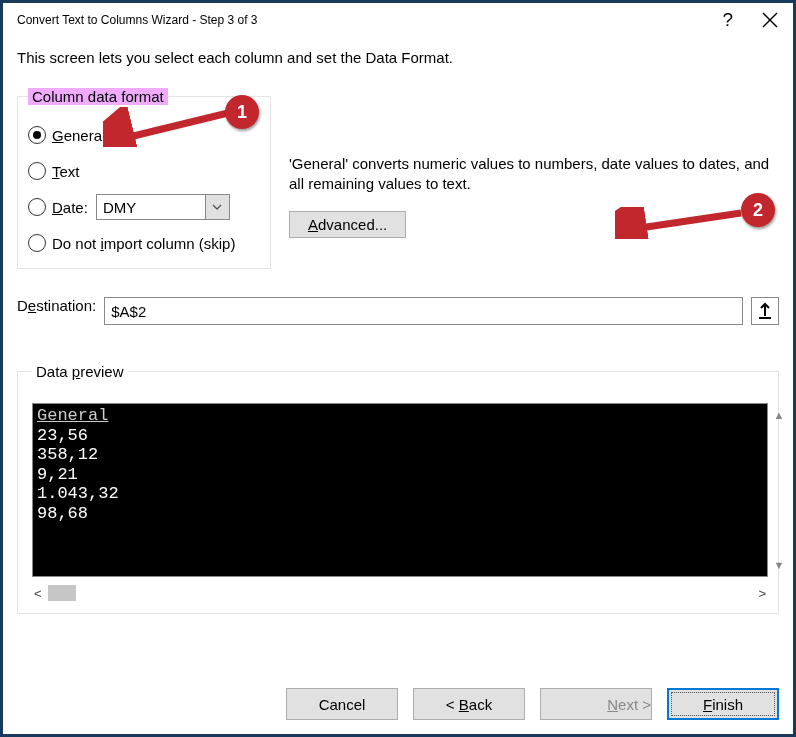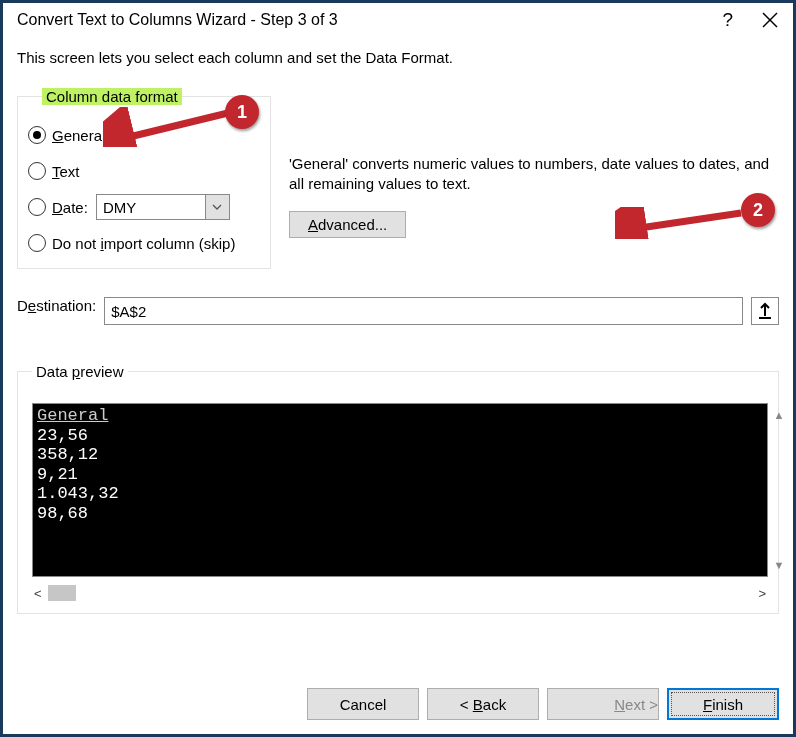--- a/index.html
+++ b/index.html
@@ -1,28 +1,28 @@
 <!DOCTYPE html>
 <html><head>
   <meta charset="utf-8">
   <style>
     * { box-sizing: border-box; margin: 0; padding: 0; }
     body { font-family: "Segoe UI", Tahoma, sans-serif; font-size: 14px; background: #fff; }
     .window { width: 796px; height: 737px; border: 3px solid #1a3a5c; background: #fff; position: relative; }
     .titlebar { display: flex; align-items: center; justify-content: space-between; padding: 6px 14px 10px 14px; background: #fff; }
-    .title { font-size: 16px; color: #000; }
+    .title { font-size: 12px; color: #000; }
     .title-controls { display: flex; gap: 28px; align-items: center; }
     .help-btn, .close-btn { cursor: pointer; font-size: 16px; }
     .close-btn svg { display: block; }
     .help-btn { font-size: 19px; font-weight: 400; }
     .content { padding: 8px 14px 0 14px; }
     .instruction { font-size: 15px; color: #000; margin-bottom: 30px; }
     .format-area { display: flex; align-items: flex-start; gap: 18px; }
     .format-group { border: 1px solid #e3e3e3; padding: 0 10px 10px 10px; position: relative; width: 254px; }
-    .format-legend { position: relative; top: -9px; background: #bef264; display: inline-block; padding: 0 4px; font-size: 15px; margin-left: 14px; }
+    .format-legend { position: relative; top: -9px; background: #f0abfc; display: inline-block; padding: 0 4px; font-size: 15px; }
     .radio-row { display: flex; align-items: center; margin-top: 6px; height: 30px; }
     .radio-row:first-of-type { margin-top: -6px; }
     .faux-radio { width: 18px; height: 18px; border: 1.5px solid #333; border-radius: 50%; margin-right: 6px; display: inline-flex; align-items: center; justify-content: center; flex-shrink: 0; }
     .faux-radio.selected::after { content: ""; width: 8px; height: 8px; background: #000; border-radius: 50%; display: block; }
     .radio-label { font-size: 15px; }
     .radio-label u { text-decoration: underline; }
     .date-select-wrap { display: inline-flex; border: 1px solid #888; margin-left: 8px; height: 26px; }
     .date-select-val { width: 108px; padding: 2px 6px; background: #fff; display: flex; align-items: center; font-size: 15px; }
     .date-select-btn { width: 24px; background: #e1e1e1; border-left: 1px solid #888; display: flex; align-items: center; justify-content: center; }
     .info-area { flex: 1; padding-top: 58px; font-size: 15px; line-height: 1.35; }
@@ -39,21 +39,21 @@
     .preview-legend u { text-decoration: underline; }
     .preview-frame { position: relative; margin-top: 14px; }
     .preview-box { background: #000; color: #fff; font-family: "Courier New", monospace; font-size: 17px; line-height: 1.15; padding: 2px 4px 36px 4px; height: 174px; border: 1px solid #888; }
     .col-header { color: #ccc; background: #000; text-decoration: underline; }
     .vscroll { position: absolute; right: -20px; top: 0; bottom: 0; width: 18px; display: flex; flex-direction: column; justify-content: space-between; }
     .scroll-arrow { color: #888; font-size: 11px; text-align: center; cursor: pointer; padding: 6px 0; }
     .hscroll { display: flex; align-items: center; justify-content: space-between; margin-top: 6px; height: 20px; }
     .hscroll-track { flex: 1; height: 16px; position: relative; margin: 0 4px; }
     .hscroll-thumb { position: absolute; left: 0; top: 0; width: 28px; height: 16px; background: #c6c6c6; }
     .hscroll .arrow { font-size: 13px; color: #444; padding: 0 2px; cursor: pointer; }
-    .buttons { position: absolute; bottom: 14px; right: 14px; display: flex; gap: 8px; }
+    .buttons { position: absolute; bottom: 14px; right: 14px; display: flex; gap: 15px; }
     .btn { width: 112px; height: 32px; background: #e1e1e1; border: 1px solid #adadad; font-size: 15px; cursor: pointer; }
     .btn.disabled { color: #888; cursor: default; text-align: right; }
     .btn.primary { border: 2px solid #0078d7; outline: 1px dotted #555; outline-offset: -5px; }
     .btn u { text-decoration: underline; }
     
     .callout-badge { position: absolute; width: 34px; height: 34px; background: #c1272d; border-radius: 50%; color: #fff; font-weight: bold; font-size: 18px; display: flex; align-items: center; justify-content: center; box-shadow: 1px 2px 3px rgba(0,0,0,0.4); z-index: 20; }
     .arrow-svg { position: absolute; z-index: 19; pointer-events: none; }
   </style>
 </head>
 <body>

